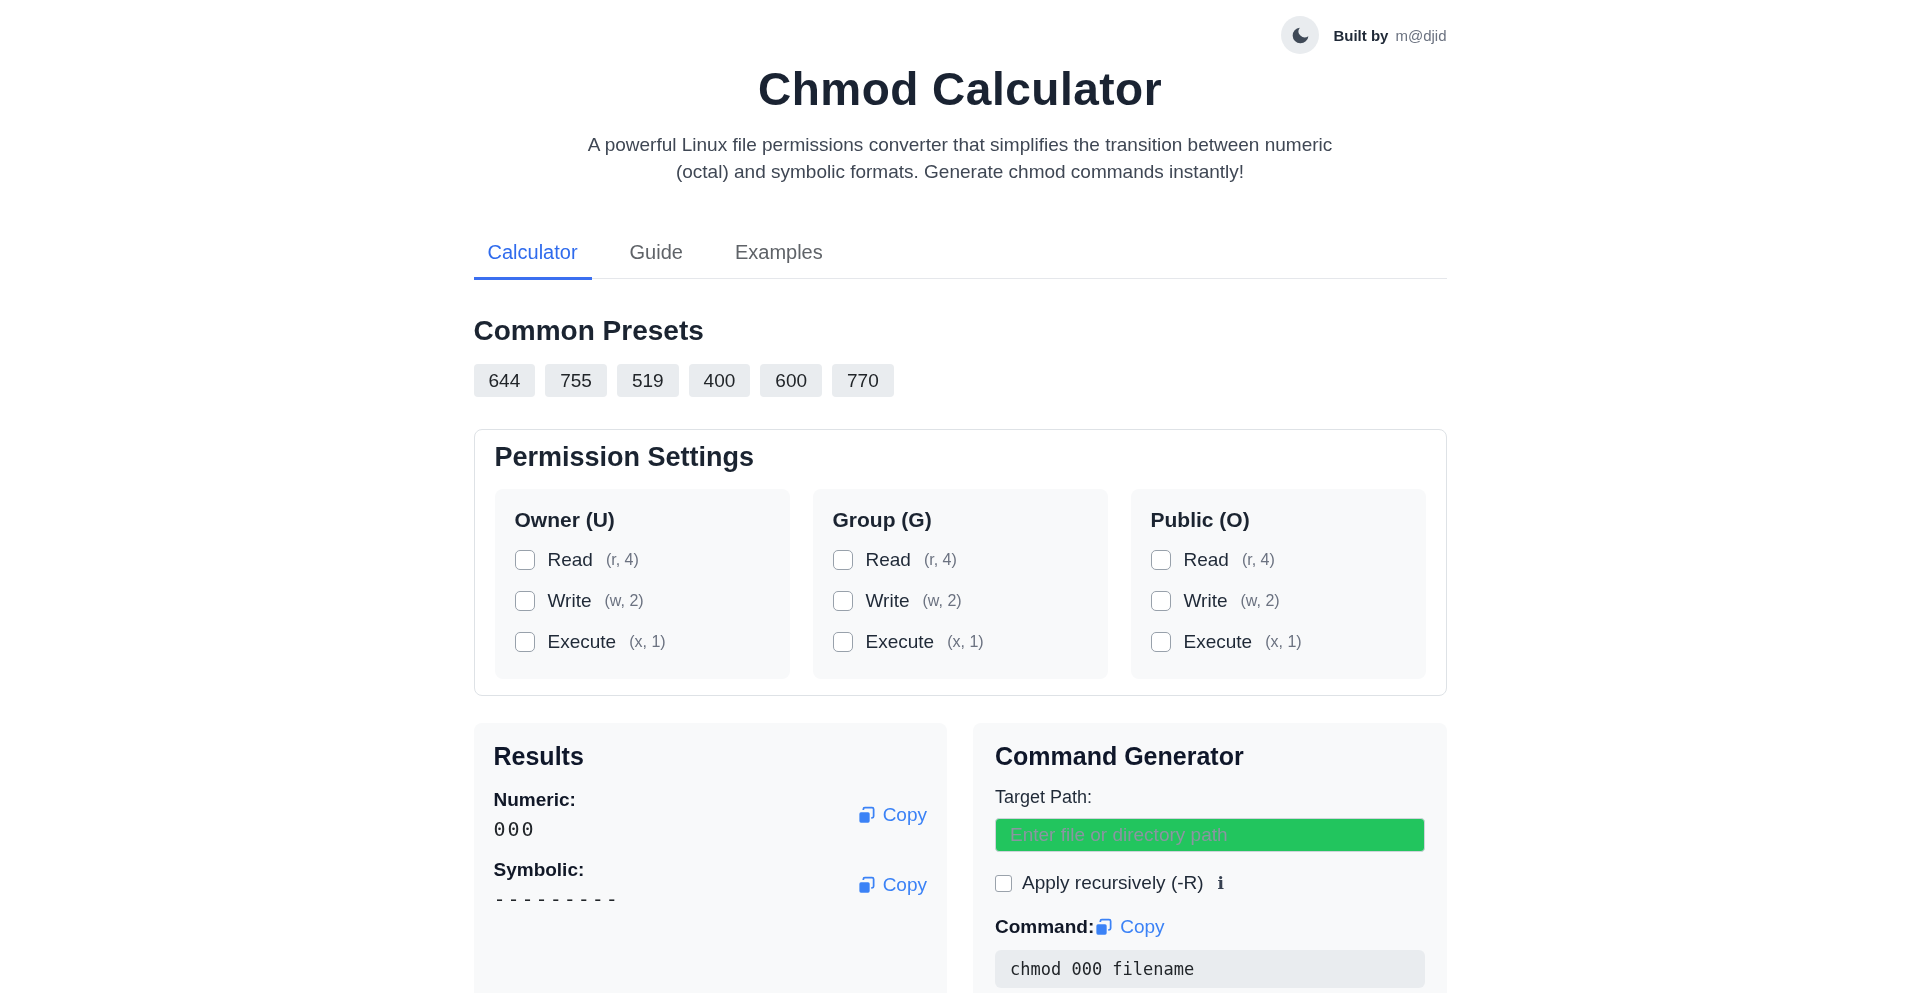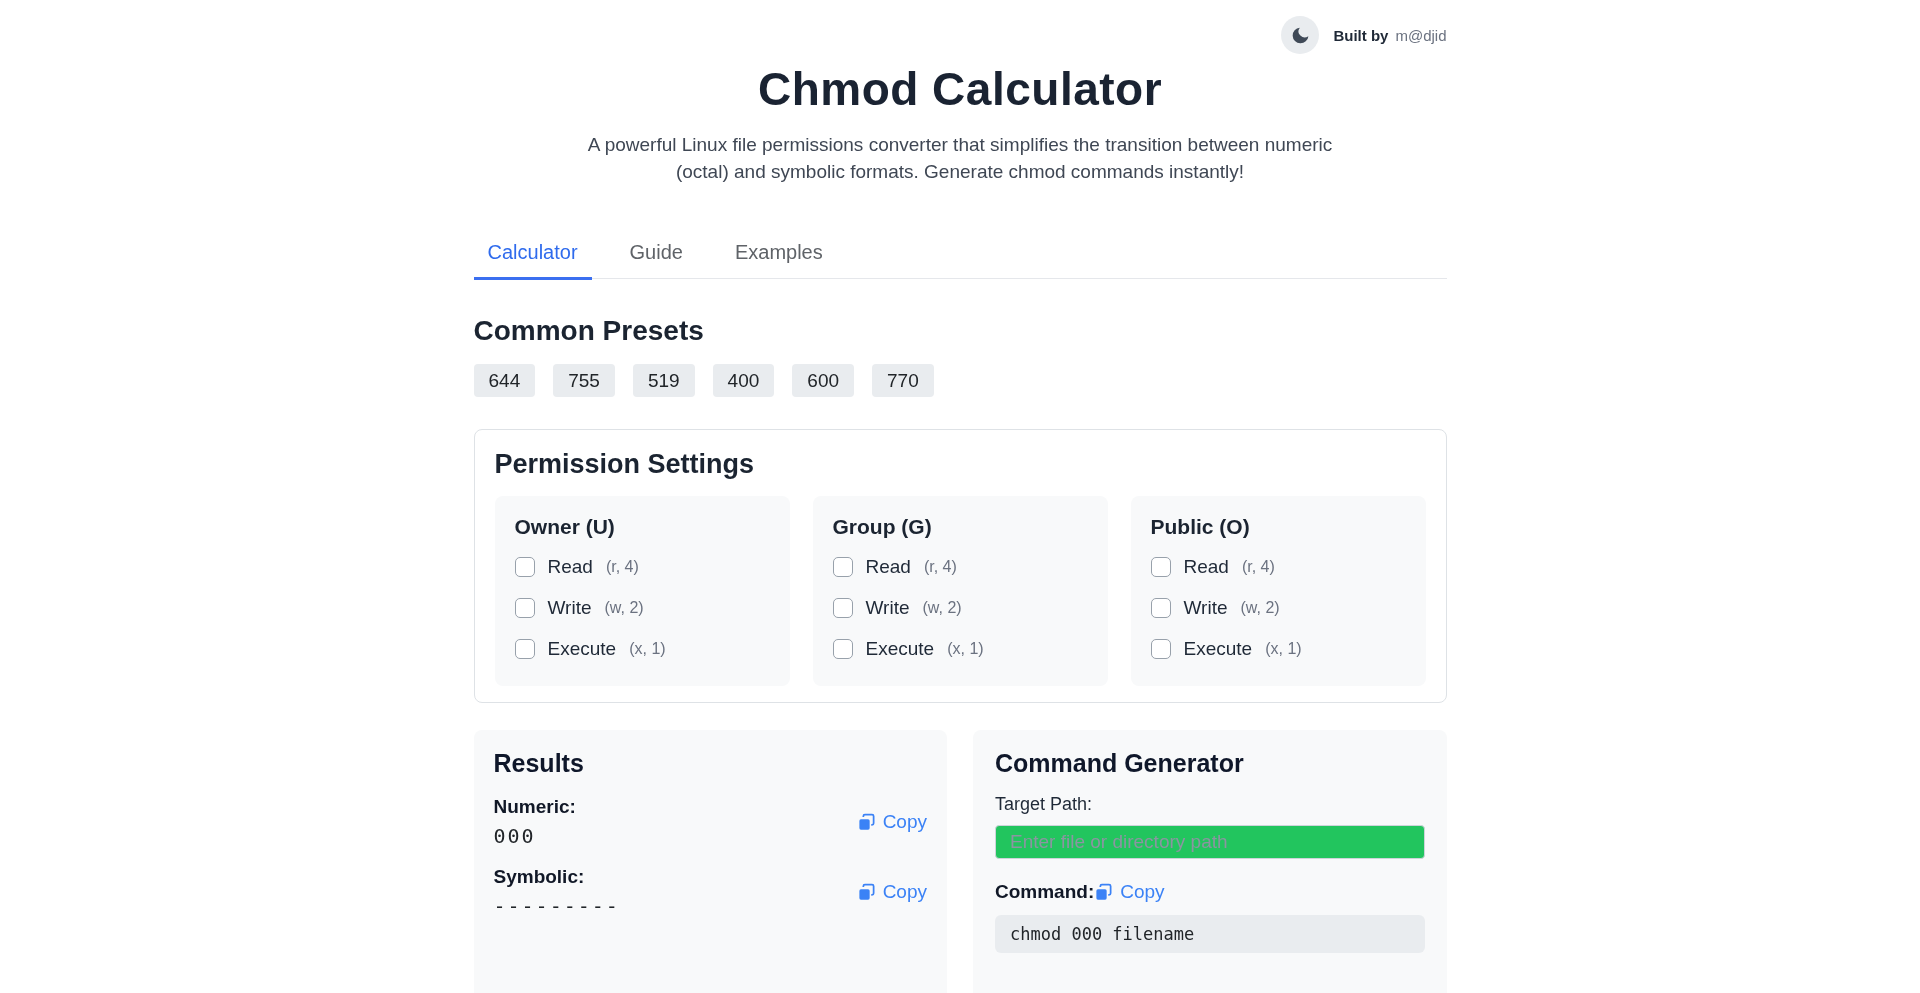--- a/index.html
+++ b/index.html
@@ -37,31 +37,31 @@
   .tab {
     padding: 0 14px 13px; font-size: 20px; color: #5f6368;
     background: none; border: none; cursor: pointer;
     border-bottom: 3px solid transparent; margin-bottom: -2px; margin-right: 24px;
     font-family: inherit;
   }
   .tab.active { color: #2f6bed; border-bottom-color: #3b6ff0; }
 
   
   .section-heading { margin-top: 36px; font-size: 28px; font-weight: 800; color: #1b2431; }
-  .preset-row { margin-top: 17px; display: flex; gap: 18px; }
+  .preset-row { margin-top: 17px; display: flex; gap: 10px; }
   .preset-btn {
     background: #e9ecef; color: #212529; border: none; border-radius: 4px;
     height: 33px; padding: 0 15px; font-size: 19px; cursor: pointer;
     font-family: inherit;
   }
 
   
   .perm-card {
     margin-top: 32px; border: 1px solid #dee2e6; border-radius: 8px;
-    background: #ffffff; padding: 19px 20px 16px;
+    background: #ffffff; padding: 12px 20px 16px;
   }
   .perm-card h2 { font-size: 27px; font-weight: 800; color: #1b2431; }
   .perm-groups { margin-top: 16px; display: grid; grid-template-columns: 1fr 1fr 1fr; gap: 23px; }
   .perm-group { background: #f8f9fa; border-radius: 8px; padding: 19px 20px 20px; }
   .perm-group h3 { font-size: 21px; font-weight: 800; color: #1b2431; margin-bottom: 17px; }
   .perm-option { display: flex; align-items: center; gap: 13px; margin-bottom: 19px; cursor: pointer; }
   .perm-option:last-child { margin-bottom: 6px; }
   .checkbox {
     width: 20px; height: 20px; flex: 0 0 auto;
     background: #ffffff; border: 1px solid #98a1ab; border-radius: 5px;
@@ -244,20 +244,25 @@
           </span>
           <span>Copy</span>
         </button>
       </div>
     </div>
 
     <div class="card cg-card">
       <h2>Command Generator</h2>
       <div class="field-label">Target Path:</div>
       <input class="path-input" type="text" placeholder="Enter file or directory path" style="">
+      <div class="recursive-row">
+        <span class="checkbox small"></span>
+        <span class="recursive-label">Apply recursively (-R)</span>
+        <span class="info-icon">i</span>
+      </div>
       <div class="command-row">
         <span class="command-label">Command:</span>
         <button class="copy-link">
           <span style="display:flex">
             <svg width="19" height="19" viewBox="0 0 24 24">
                 <rect x="3" y="8" width="13" height="13" rx="2" fill="#3b82f6"></rect>
                 <path d="M8 5V4a2 2 0 0 1 2-2h9a2 2 0 0 1 2 2v9a2 2 0 0 1-2 2h-1" fill="none" stroke="#3b82f6" stroke-width="2.2"></path>
               </svg>
           </span>
           <span>Copy</span>

